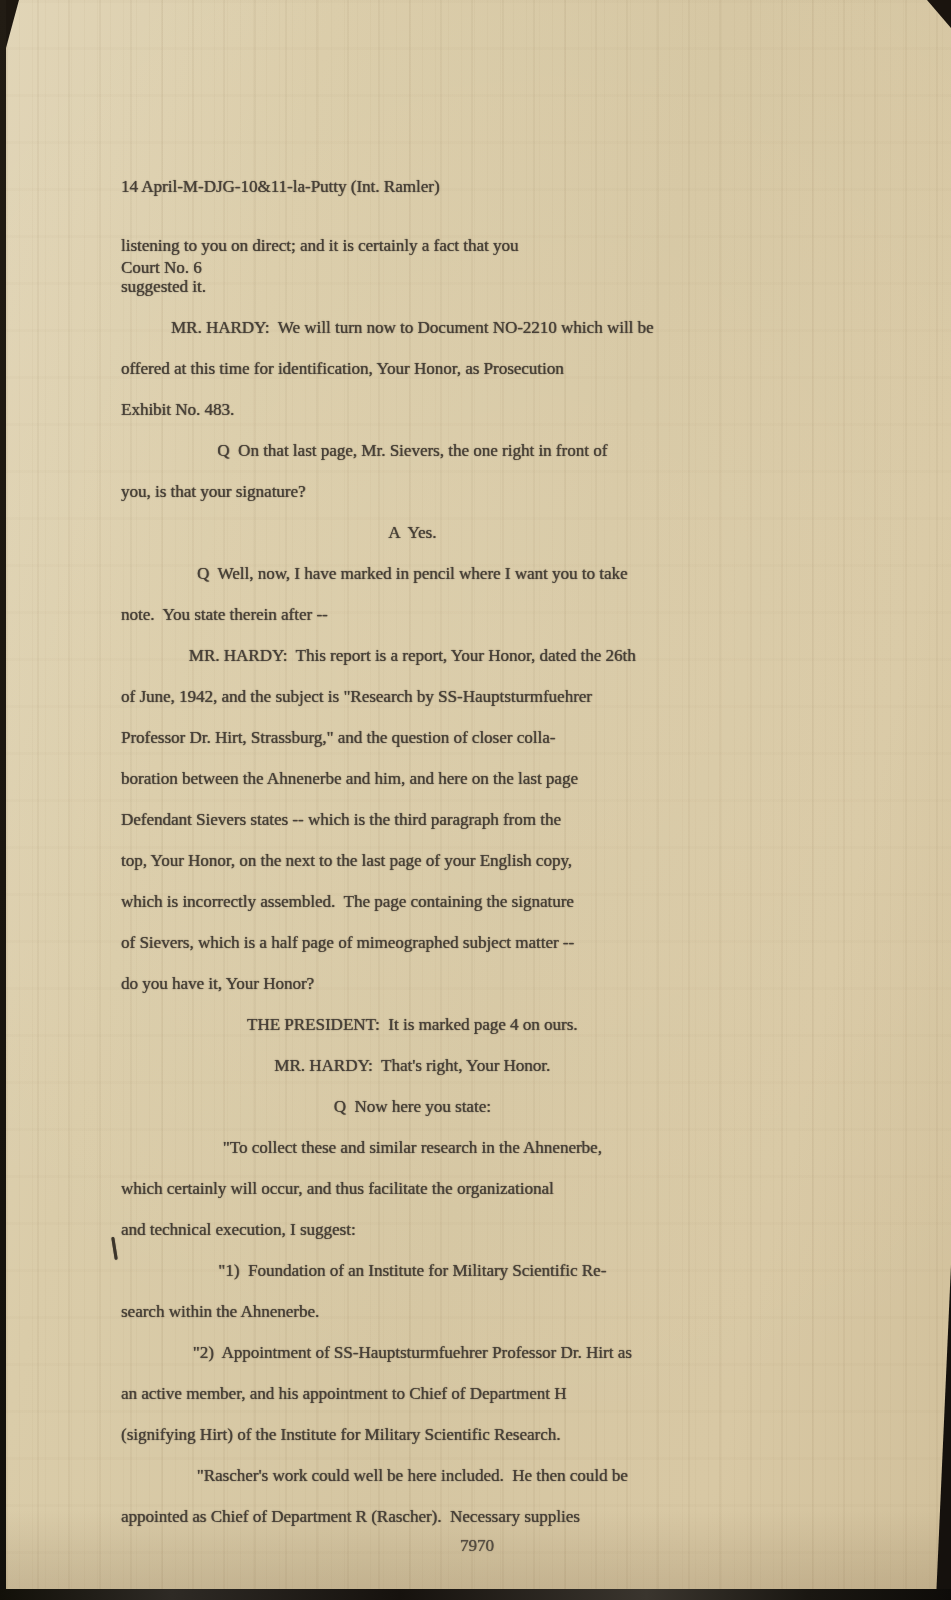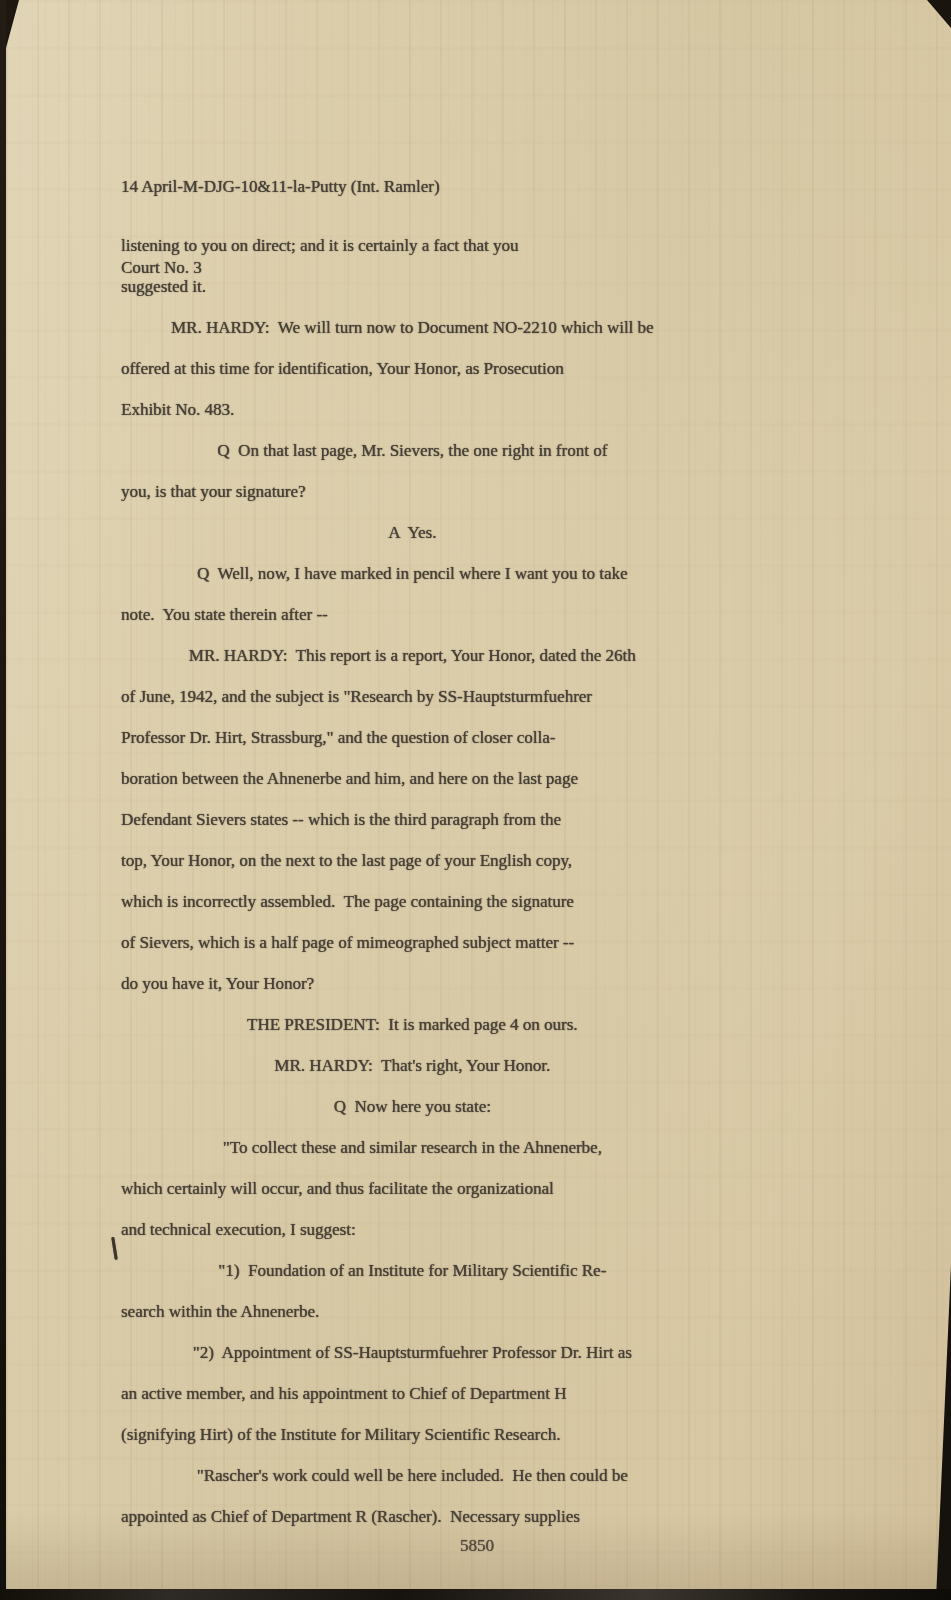--- a/index.html
+++ b/index.html
@@ -99,27 +99,27 @@
 </style>
 </head>
 <body>
 
 <div class="scan">
 
   <div class="paper"></div>
 
   <div class="header ink">
     <div>14 April-M-DJG-10&amp;11-la-Putty (Int. Ramler)</div>
-    <div>Court No. 3</div>
+    <div>Court No. 6</div>
   </div>
 
   <div class="body-lines ink"><div class="line">listening to you on direct; and it is certainly a fact that you</div><div class="line">suggested it.</div><div class="line ind">MR. HARDY:  We will turn now to Document NO-2210 which will be</div><div class="line">offered at this time for identification, Your Honor, as Prosecution</div><div class="line">Exhibit No. 483.</div><div class="line ind">Q  On that last page, Mr. Sievers, the one right in front of</div><div class="line">you, is that your signature?</div><div class="line ind">A  Yes.</div><div class="line ind">Q  Well, now, I have marked in pencil where I want you to take</div><div class="line">note.  You state therein after --</div><div class="line ind">MR. HARDY:  This report is a report, Your Honor, dated the 26th</div><div class="line">of June, 1942, and the subject is "Research by SS-Hauptsturmfuehrer</div><div class="line">Professor Dr. Hirt, Strassburg," and the question of closer colla-</div><div class="line">boration between the Ahnenerbe and him, and here on the last page</div><div class="line">Defendant Sievers states -- which is the third paragraph from the</div><div class="line">top, Your Honor, on the next to the last page of your English copy,</div><div class="line">which is incorrectly assembled.  The page containing the signature</div><div class="line">of Sievers, which is a half page of mimeographed subject matter --</div><div class="line">do you have it, Your Honor?</div><div class="line ind">THE PRESIDENT:  It is marked page 4 on ours.</div><div class="line ind">MR. HARDY:  That's right, Your Honor.</div><div class="line ind">Q  Now here you state:</div><div class="line ind">"To collect these and similar research in the Ahnenerbe,</div><div class="line">which certainly will occur, and thus facilitate the organizational</div><div class="line">and technical execution, I suggest:</div><div class="line ind">"1)  Foundation of an Institute for Military Scientific Re-</div><div class="line">search within the Ahnenerbe.</div><div class="line ind">"2)  Appointment of SS-Hauptsturmfuehrer Professor Dr. Hirt as</div><div class="line">an active member, and his appointment to Chief of Department H</div><div class="line">(signifying Hirt) of the Institute for Military Scientific Research.</div><div class="line ind">"Rascher's work could well be here included.  He then could be</div><div class="line">appointed as Chief of Department R (Rascher).  Necessary supplies</div></div>
 
   <div class="stray-mark"></div>
 
-  <div class="pagenum ink">5850</div>
+  <div class="pagenum ink">7970</div>
 
   <div class="edge-tl"></div>
   <div class="edge-tr"></div>
   <div class="edge-right"></div>
   <div class="edge-bottom"></div>
 
 </div>
 
 </body></html>

